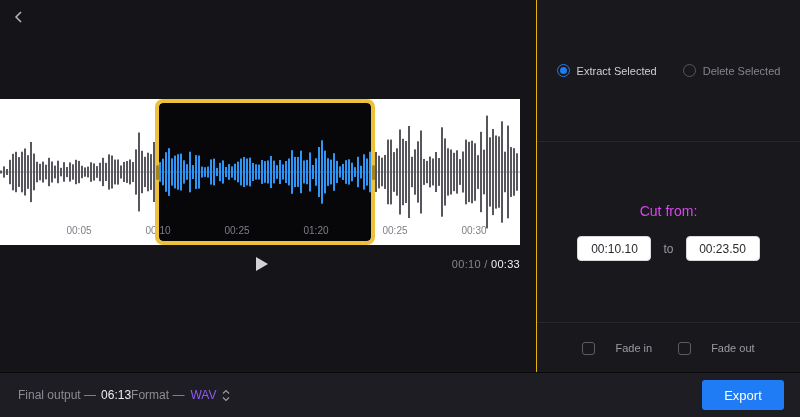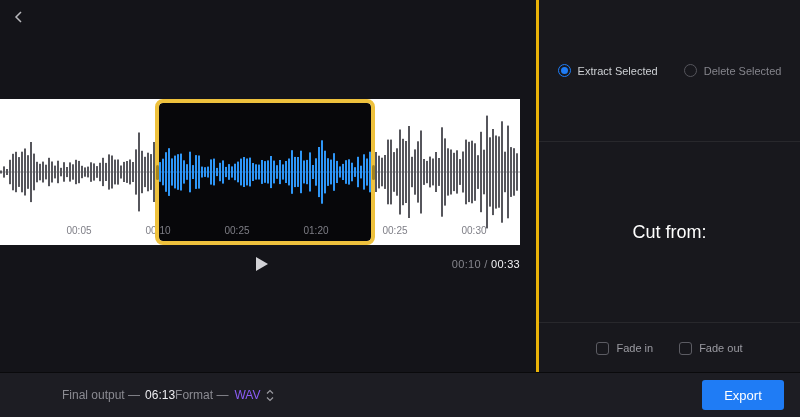--- a/index.html
+++ b/index.html
@@ -23,42 +23,42 @@
   .transport{position:absolute;left:0;top:251px;width:520px;height:28px;}
   .play-btn{position:absolute;left:50%;top:2px;transform:translateX(-50%);width:22px;height:22px;
             display:flex;align-items:center;justify-content:center;cursor:pointer;}
   .play-icon{width:0;height:0;border-left:12px solid #d2d2d6;border-top:7.5px solid transparent;
              border-bottom:7.5px solid transparent;margin-left:3px;}
   .time-display{position:absolute;right:0;top:7px;font-size:11px;color:#85858c;letter-spacing:.3px;margin-left:25px;}
   .time-display .total{color:#f2f2f5;}
 
   
   .panel{position:absolute;left:536px;top:0;width:264px;height:372px;background:#18181d;
-         border-left:3px solid #eab308;box-sizing:border-box;}
+         border-left:1px solid #eab308;box-sizing:border-box;}
   .s1{height:141px;display:flex;align-items:center;justify-content:center;gap:26px;
       border-bottom:1px solid rgba(255,255,255,.07);}
   .radio-opt{display:flex;align-items:center;gap:7px;font-size:11px;color:#cdd0d4;cursor:pointer;}
   .radio-opt.dim{color:#85858c;align-items:center;}
   .radio{width:13px;height:13px;border-radius:50%;border:1.5px solid #55555c;box-sizing:border-box;position:relative;flex:none;}
   .radio.checked{border-color:#1f7cf5;}
   .radio.checked::after{content:"";position:absolute;left:2px;top:2px;right:2px;bottom:2px;border-radius:50%;background:#1f7cf5;}
   .s2{height:180px;display:flex;flex-direction:column;align-items:center;justify-content:center;gap:17px;
       border-bottom:1px solid rgba(255,255,255,.07);}
-  .cut-label{font-size:18px;color:#ffffff;}
+  .cut-label{font-size:14px;color:#d946ef;}
   .cut-row{display:flex;align-items:center;gap:12px;}
   .time-input{width:74px;height:25px;border:1px solid #d9d9de;border-radius:4px;background:#fff;color:#2b2b30;
               font-size:12px;text-align:center;font-family:inherit;outline:none;box-sizing:border-box;}
   .to{font-size:12px;color:#97979e;}
   .s3{height:50px;display:flex;align-items:center;justify-content:center;gap:26px;}
-  .chk-opt{display:flex;align-items:center;gap:7px;font-size:11px;color:#9b9ba2;cursor:pointer;}
+  .chk-opt{display:flex;align-items:center;gap:20px;font-size:11px;color:#9b9ba2;cursor:pointer;}
   .chk{width:13px;height:13px;border:1.5px solid #5c5c63;border-radius:3px;box-sizing:border-box;background:transparent;flex:none;}
 
   
   .footer{position:absolute;left:0;top:372px;width:800px;height:45px;background:#1d1d23;
-          border-top:1px solid #0a0a0c;box-sizing:border-box;display:flex;align-items:center;padding-left:44px;}
+          border-top:1px solid #0a0a0c;box-sizing:border-box;display:flex;align-items:center;}
   .fo{margin-left:18px;font-size:12px;color:#8b8b92;display:flex;gap:5px;align-items:center;}
   .fo .val{color:#ececf0;}
   .format{display:flex;align-items:center;gap:6px;font-size:12px;color:#8b8b92;cursor:pointer;}
   .format .val{color:#8b5cf6;}
   .export{margin-left:auto;margin-right:16px;width:82px;height:30px;background:#1f7cf5;color:#fff;border:none;
           border-radius:3px;font-size:13px;font-family:inherit;cursor:pointer;}
 </style>
 </head>
 <body>
 
@@ -455,20 +455,25 @@
         <span>Extract Selected</span>
       </div>
       <div class="radio-opt dim">
         <span class="radio"></span>
         <span>Delete Selected</span>
       </div>
     </div>
 
     <div class="s2">
       <div class="cut-label">Cut from:</div>
+      <div class="cut-row">
+        <input class="time-input" type="text" value="00:10.10" style="">
+        <span class="to">to</span>
+        <input class="time-input" type="text" value="00:23.50" style="">
+      </div>
     </div>
 
     <div class="s3">
       <div class="chk-opt">
         <span class="chk"></span>
         <span>Fade in</span>
       </div>
       <div class="chk-opt">
         <span class="chk"></span>
         <span>Fade out</span>

